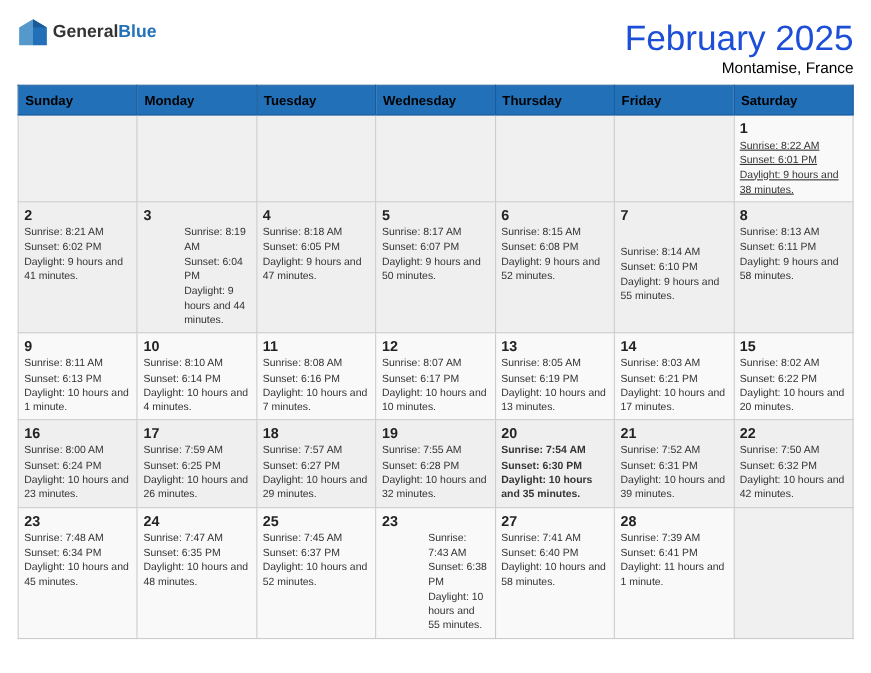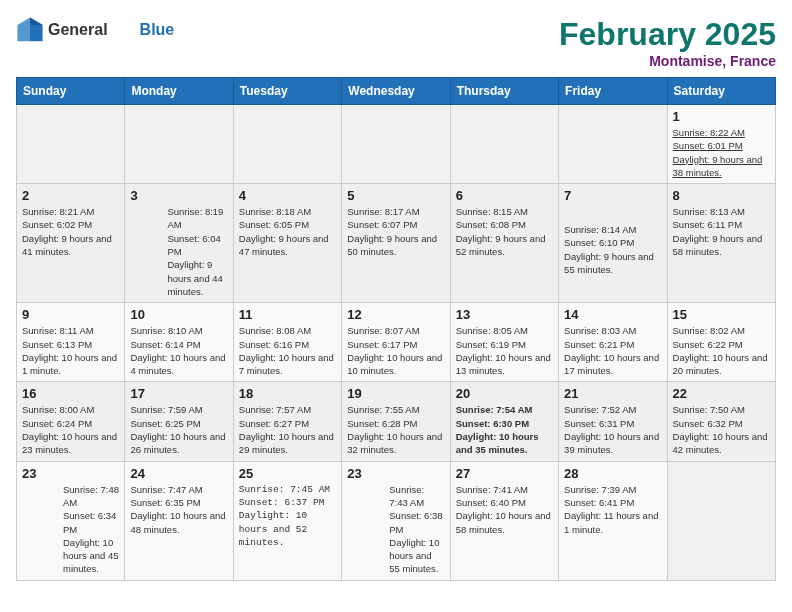--- a/index.html
+++ b/index.html
@@ -16,46 +16,45 @@
       align-items: flex-start;
       margin-bottom: 8px;
     }
     .logo {
       display: flex;
       align-items: center;
       gap: 4px;
       justify-content: space-between;
     }
     .logo-general { color: #333; }
-    .logo-blue { color: #2271b8; padding-left: 32px; }
+    .logo-blue { color: #2271b8; }
     .logo-icon {
       width: 28px;
       height: 28px;
     }
     .title-block {
       text-align: right;
     }
     .month-title {
       font-size: 32px;
-      font-weight: bold;
-      color: #0f766e;
+      font-weight: normal;
+      color: #1d4ed8;
     }
     .location {
       font-size: 14px;
-      color: #701a75;
-      font-weight: bold;
+      color: #000000;
     }
     .calendar {
       width: 100%;
       border-collapse: collapse;
       border: 1px solid #ccc;
     }
     .calendar th {
       background-color: #2271b8;
-      color: #ffffff;
+      color: #000000;
       font-size: 12px;
       font-weight: bold;
       padding: 6px 6px;
       text-align: left;
       border: 1px solid #1a5a99;
     }
     .calendar td {
       vertical-align: top;
       border: 1px solid #ccc;
       padding: 4px 5px;
@@ -266,33 +265,33 @@
         <td>
           <span class="day-number">22</span>
           <div class="day-info" style="white-space: pre-line;">Sunrise: 7:50 AM
 Sunset: 6:32 PM
 Daylight: 10 hours and 42 minutes.</div>
         </td>
       </tr>
       <tr>
         <td>
           <span class="day-number">23</span>
-          <div class="day-info" style="white-space: pre-line; margin-left: 41px;">Sunrise: 7:48 AM
+          <div class="day-info" style="white-space: pre-line;">Sunrise: 7:48 AM
 Sunset: 6:34 PM
 Daylight: 10 hours and 45 minutes.</div>
         </td>
         <td>
           <span class="day-number">24</span>
           <div class="day-info" style="white-space: pre-line;">Sunrise: 7:47 AM
 Sunset: 6:35 PM
 Daylight: 10 hours and 48 minutes.</div>
         </td>
         <td>
           <span class="day-number">25</span>
-          <div class="day-info" style="white-space: pre-line; font-family: Liberation Mono, monospace;">Sunrise: 7:45 AM
+          <div class="day-info" style="white-space: pre-line;">Sunrise: 7:45 AM
 Sunset: 6:37 PM
 Daylight: 10 hours and 52 minutes.</div>
         </td>
         <td>
           <span class="day-number">23</span>
           <div class="day-info" style="white-space: pre-line; margin-left: 42px;">Sunrise: 7:43 AM
 Sunset: 6:38 PM
 Daylight: 10 hours and 55 minutes.</div>
         </td>
         <td>

